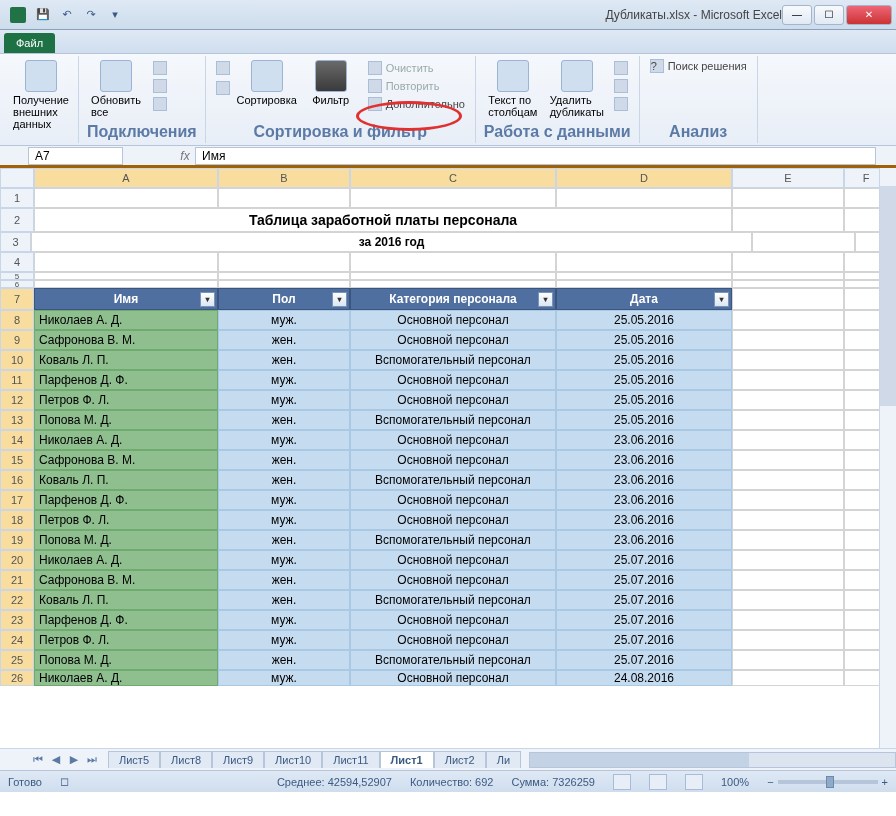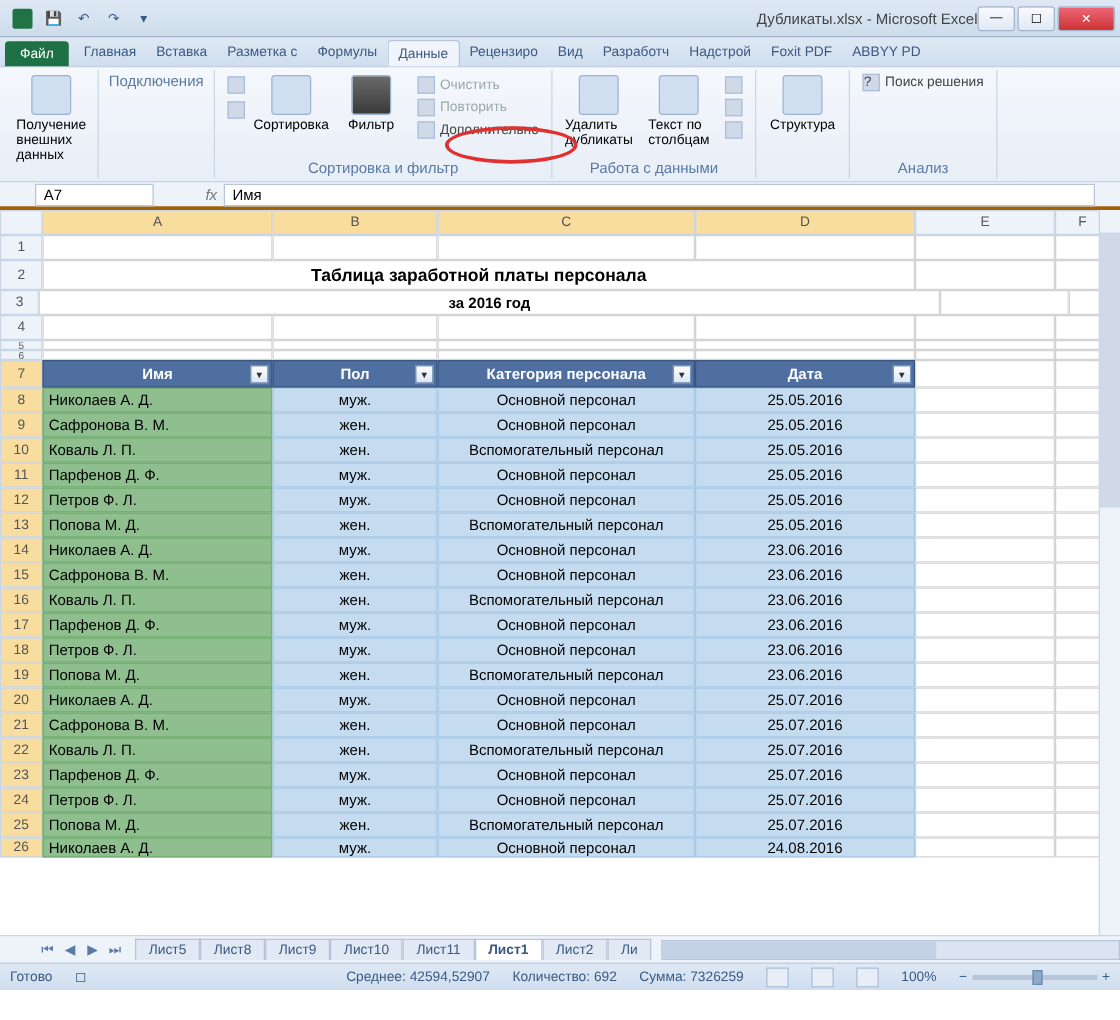--- a/index.html
+++ b/index.html
@@ -18,33 +18,33 @@
 
 .ribbon-tabs { height: 24px; background: linear-gradient(#dfe9f5,#cfddee); display: flex; align-items: end; padding-left: 4px; border-bottom: 1px solid #b6c5da; font-size: 11px; }
 .file-tab { background: #1e7145; color: #fff; padding: 4px 12px; border-radius: 3px 3px 0 0; margin-right: 4px; }
 .rtab { padding: 4px 8px; color: #3b5a82; cursor: pointer; }
 .rtab.active { background: #f1f5fb; border: 1px solid #b6c5da; border-bottom: none; border-radius: 3px 3px 0 0; }
 
 
 .ribbon { height: 92px; background: linear-gradient(#f5f8fc,#e8eef7); border-bottom: 1px solid #b6c5da; display: flex; padding: 2px 4px; font-size: 11px; }
 .group { border-right: 1px solid #c9d6e8; padding: 2px 8px 0 8px; display: flex; flex-direction: column; }
 .group-body { flex: 1; display: flex; align-items: flex-start; gap: 6px; }
-.group-label { text-align: center; font-size: 12px; color: #5b7aa5; padding-bottom: 2px; }
+.group-label { text-align: center; font-size: 16px; color: #5b7aa5; padding-bottom: 2px; font-weight: bold; }
 .bigbtn { display: flex; flex-direction: column; align-items: center; width: 58px; text-align: left; gap: 2px; padding: 2px; line-height: 1.1; }
 .bigbtn .ico { width: 32px; height: 32px; background: #d0dff0; border: 1px solid #9cb4d4; border-radius: 3px; }
 .smallbtn { display: flex; align-items: center; gap: 4px; font-size: 11px; color: #444; padding: 1px 2px; }
 .smallbtn.disabled { color: #9aa; }
 .smallbtn .sico { width: 14px; height: 14px; background: #cfd9e8; border: 1px solid #a9bed9; }
 .smallcol { display: flex; flex-direction: column; gap: 2px; padding-top: 2px; justify-content: space-between; }
 .oval-highlight { position: absolute; border: 3px solid #e03030; border-radius: 50%/50%; width: 106px; height: 30px; left: 356px; top: 101px; pointer-events: none; }
 
 
 .fxbar { height: 22px; display: flex; align-items: center; border-bottom: 3px solid #a16207; background: #eef3fa; font-size: 12px; }
 .namebox { width: 95px; border: 1px solid #b6c5da; background: #fff; margin: 0 2px 0 28px; padding: 1px 6px; }
-.fxico { width: 20px; text-align: center; color: #777; font-style: italic; margin-left: 34px; }
+.fxico { width: 20px; text-align: center; color: #777; font-style: italic; margin-left: 50px; }
 .formula { flex: 1; border: 1px solid #b6c5da; background: #fff; padding: 1px 6px; margin-right: 20px; }
 
 
 .grid-wrap { position: relative; height: 580px; overflow: hidden; }
 .colheads { display: flex; height: 20px; font-size: 11px; color: #555; }
 .corner { width: 34px; background: #eef3fa; border: 1px solid #c9d6e8; }
 .colhead { border: 1px solid #c9d6e8; background: #eef3fa; display: flex; align-items: center; justify-content: center; }
 .colhead.sel { background: #f8dd9e; }
 .col-A{width:184px}.col-B{width:132px}.col-C{width:206px}.col-D{width:176px}.col-E{width:112px}.col-F{width:44px}
 
@@ -101,47 +101,52 @@
   <div class="title-text">Дубликаты.xlsx - Microsoft Excel</div>
   <div class="winbtns">
     <div class="winbtn">—</div>
     <div class="winbtn">☐</div>
     <div class="winbtn close">✕</div>
   </div>
 </div>
 
 <div class="ribbon-tabs">
   <div class="file-tab">Файл</div>
-  <div id="rtabs" style="display: flex;">
-      <span class="rtab">Главная</span>
-      <span class="rtab">Вставка</span>
-      <span class="rtab">Разметка с</span>
-      <span class="rtab">Формулы</span>
-      <span class="rtab active">Данные</span>
-      <span class="rtab">Рецензиро</span>
-      <span class="rtab">Вид</span>
-      <span class="rtab">Разработч</span>
-      <span class="rtab">Надстрой</span>
-      <span class="rtab">Foxit PDF</span>
-      <span class="rtab">ABBYY PD</span>
-    </div>
 </div>
 
 <div class="ribbon">
   <div class="group">
     <div class="group-body">
       <div class="bigbtn">
         <div class="ico"></div>
         <span style="white-space:pre-line">Получение
 внешних данных</span>
       </div>
     </div>
     <div class="group-label"></div>
   </div>
   <div class="group">
+    <div class="group-body">
+      <div class="bigbtn">
+        <div class="ico"></div>
+        <span style="white-space:pre-line">Обновить
+все</span>
+      </div>
+      <div class="smallcol">
+        <div class="smallbtn">
+            <span class="sico"></span>
+          </div>
+        <div class="smallbtn">
+            <span class="sico"></span>
+          </div>
+        <div class="smallbtn">
+            <span class="sico"></span>
+          </div>
+      </div>
+    </div>
     <div class="group-label">Подключения</div>
   </div>
   <div class="group">
     <div class="group-body">
       <div class="smallcol" style="gap:4px">
         <div class="smallbtn">
             <span class="sico"></span>
           </div>
         <div class="smallbtn">
             <span class="sico"></span>
@@ -169,50 +174,41 @@
             <span>Дополнительно</span>
           </div>
       </div>
     </div>
     <div class="group-label">Сортировка и фильтр</div>
   </div>
   <div class="group">
     <div class="group-body">
       <div class="bigbtn">
         <div class="ico"></div>
+        <span style="white-space:pre-line">Текст по
+столбцам</span>
+      </div>
+      <div class="bigbtn">
+        <div class="ico"></div>
         <span style="white-space:pre-line">Удалить
 дубликаты</span>
       </div>
-      <div class="bigbtn">
-        <div class="ico"></div>
-        <span style="white-space:pre-line">Текст по
-столбцам</span>
-      </div>
       <div class="smallcol">
         <div class="smallbtn">
             <span class="sico"></span>
           </div>
         <div class="smallbtn">
             <span class="sico"></span>
           </div>
         <div class="smallbtn">
             <span class="sico"></span>
           </div>
       </div>
     </div>
     <div class="group-label">Работа с данными</div>
-  </div>
-  <div class="group">
-    <div class="group-body">
-      <div class="bigbtn">
-        <div class="ico"></div>
-        <span>Структура</span>
-      </div>
-    </div>
-    <div class="group-label"></div>
   </div>
   <div class="group">
     <div class="group-body">
       <div class="smallbtn">
           <span class="sico">?</span>
           <span>Поиск решения</span>
         </div>
     </div>
     <div class="group-label">Анализ</div>
   </div>

